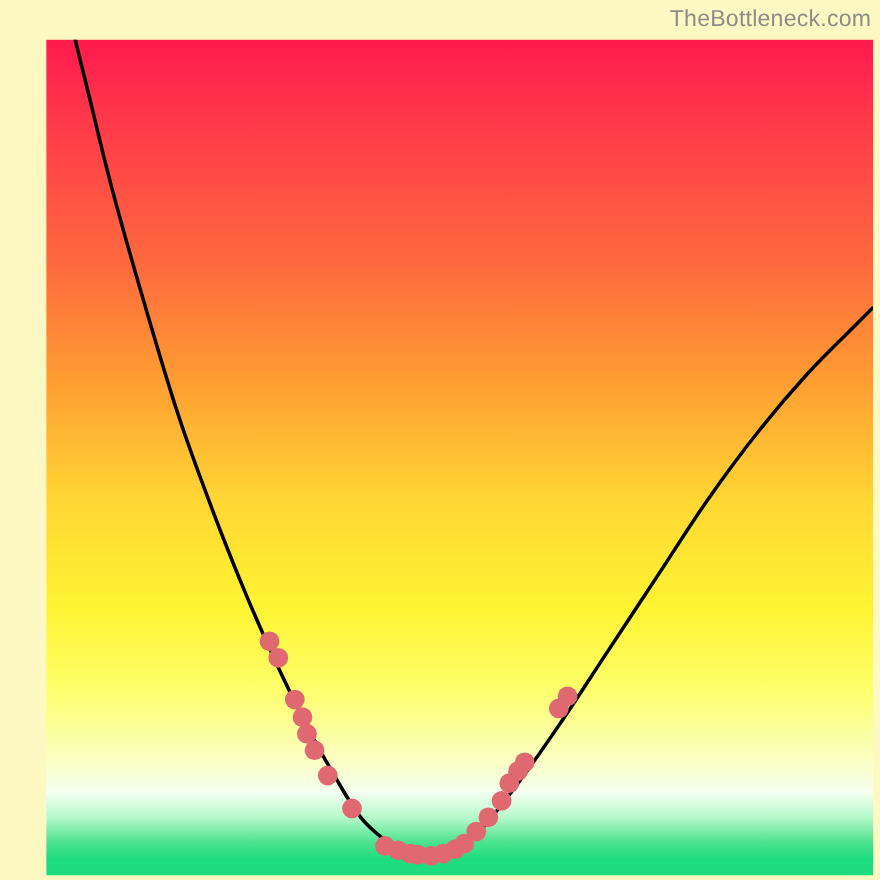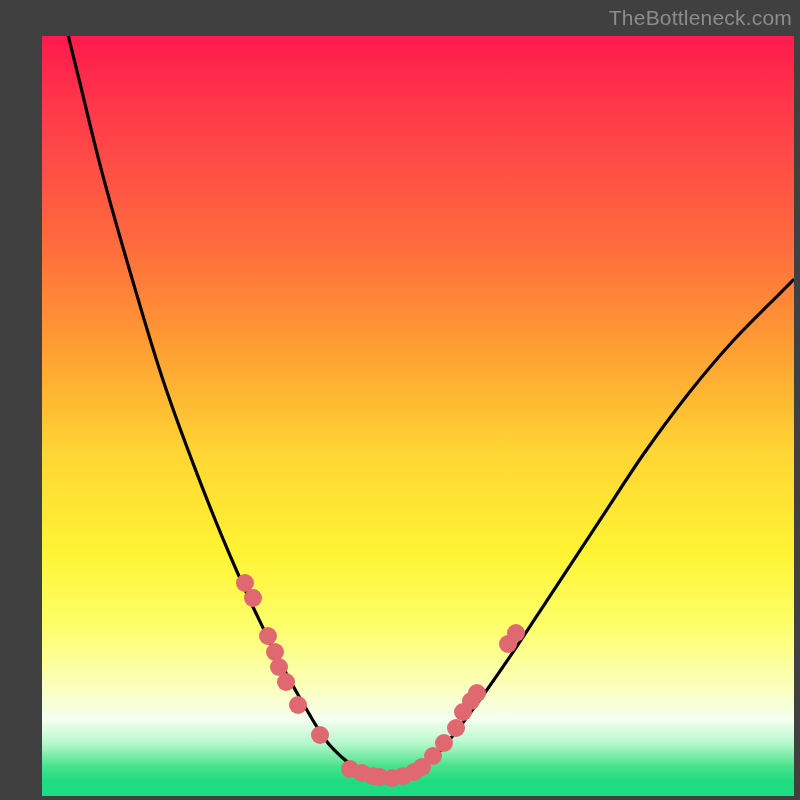--- a/index.html
+++ b/index.html
@@ -9,21 +9,21 @@
     height: 800px;
     background: #000;
     overflow: hidden;
   }
   .frame {
     position: absolute;
     left: 0;
     top: 0;
     width: 800px;
     height: 800px;
-    background: #404040;
+    background: #fef9c3;
   }
   .plot-area {
     position: absolute;
     left: 42px;
     top: 36px;
     width: 752px;
     height: 760px;
     overflow: hidden;
   }
   .gradient {

